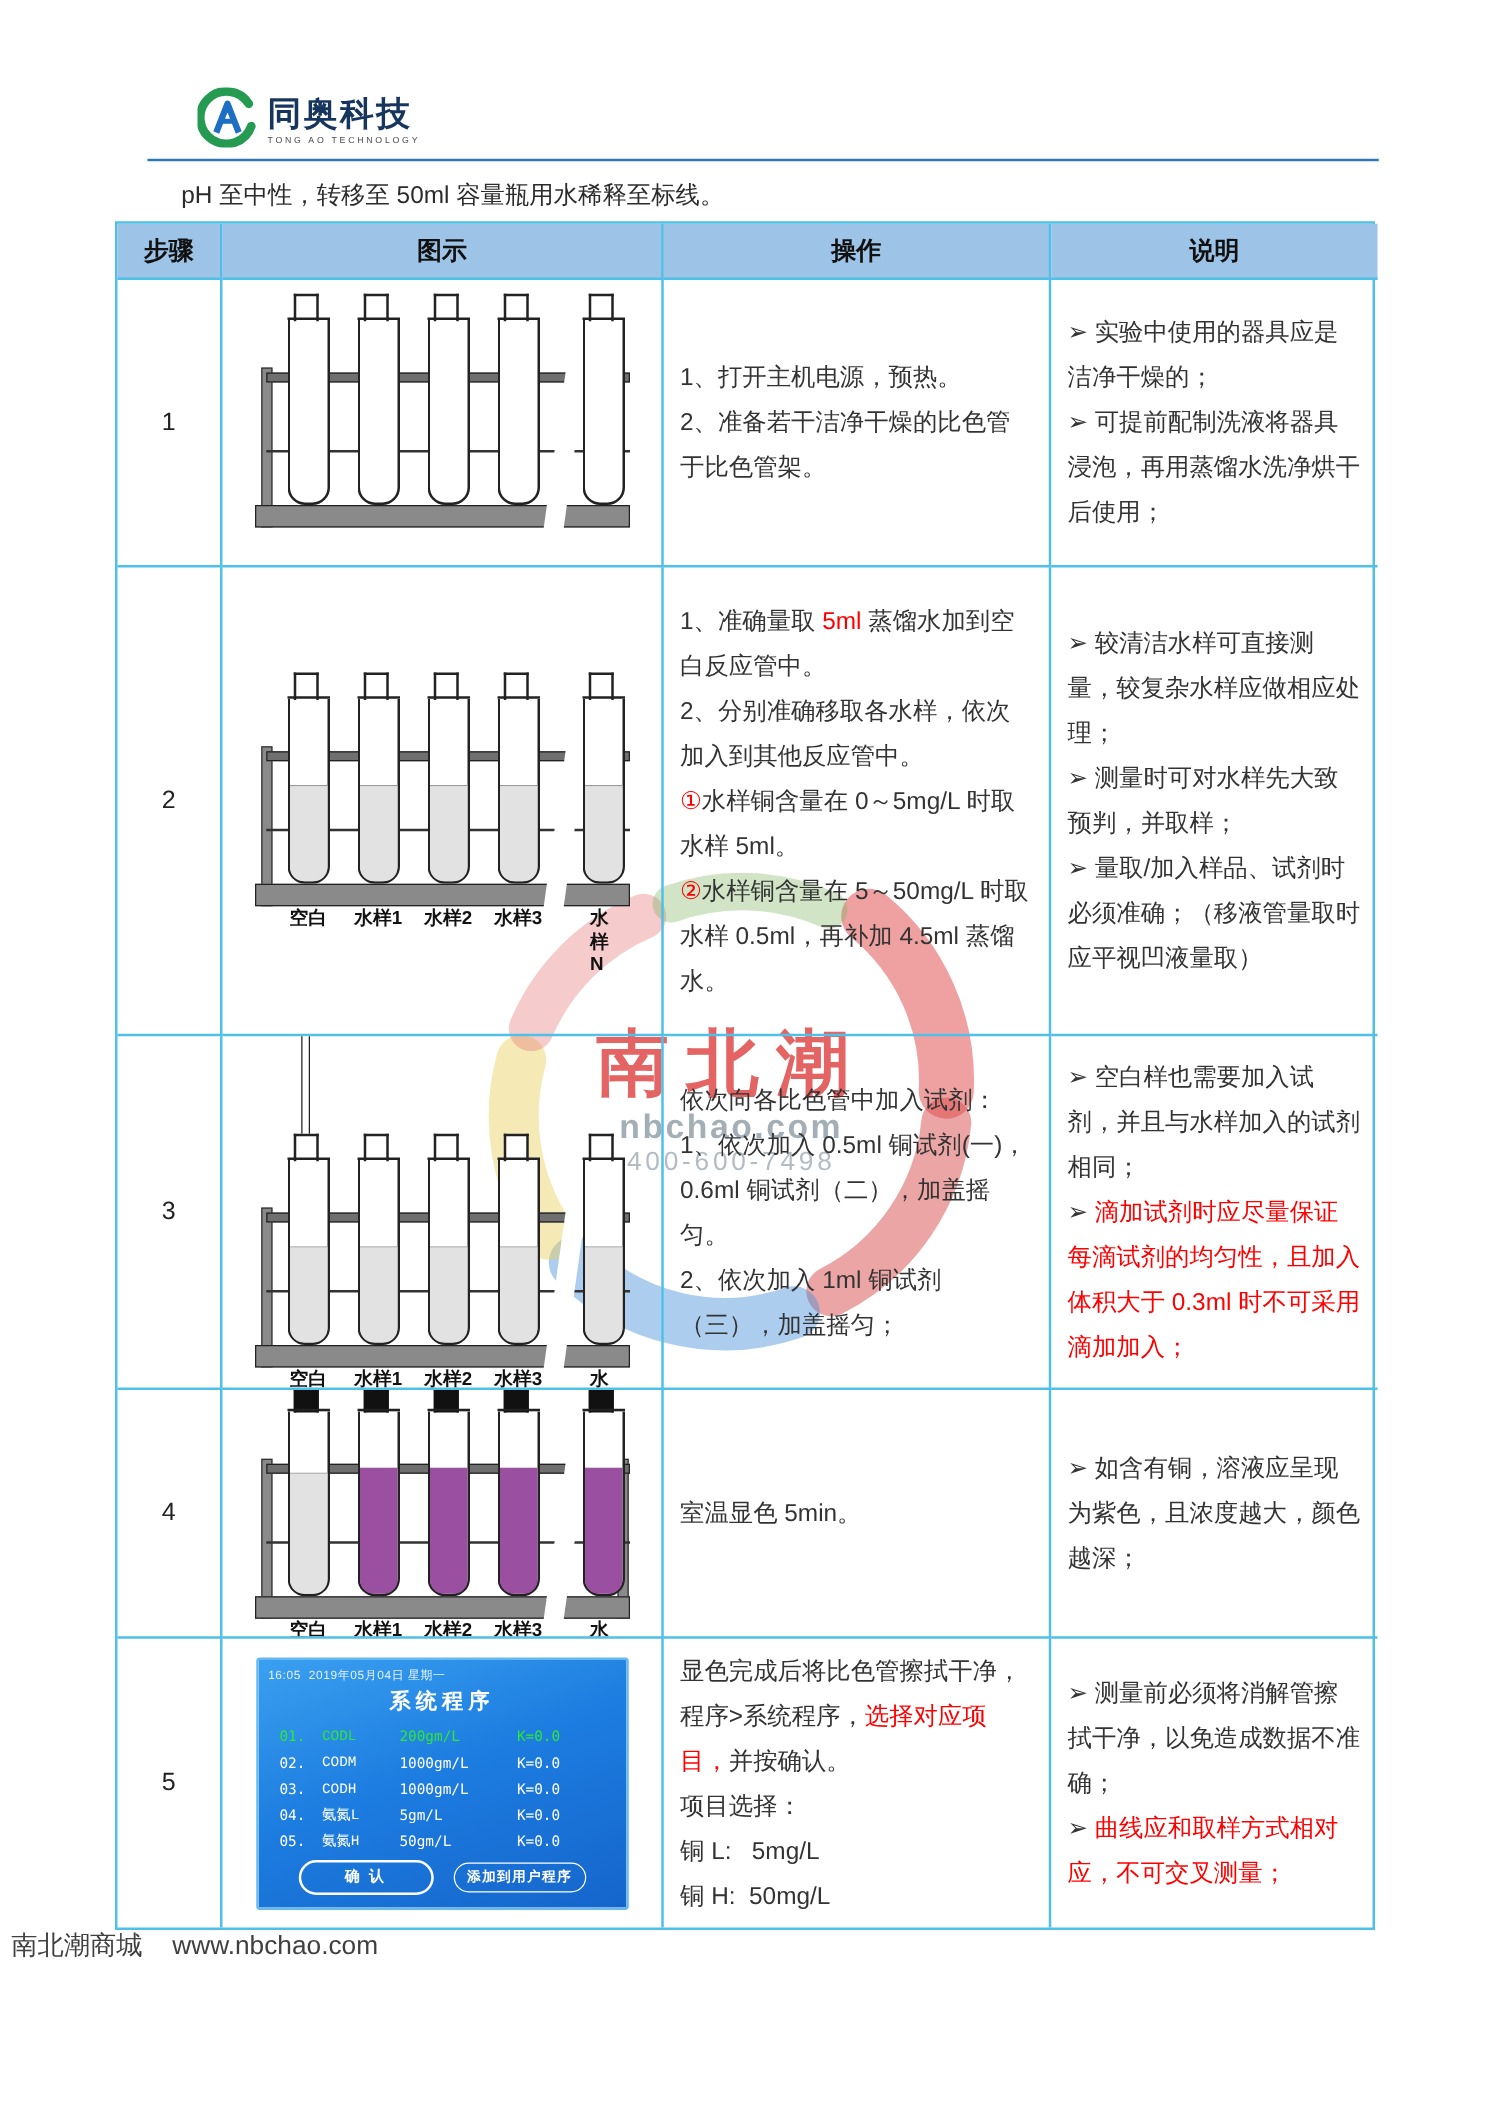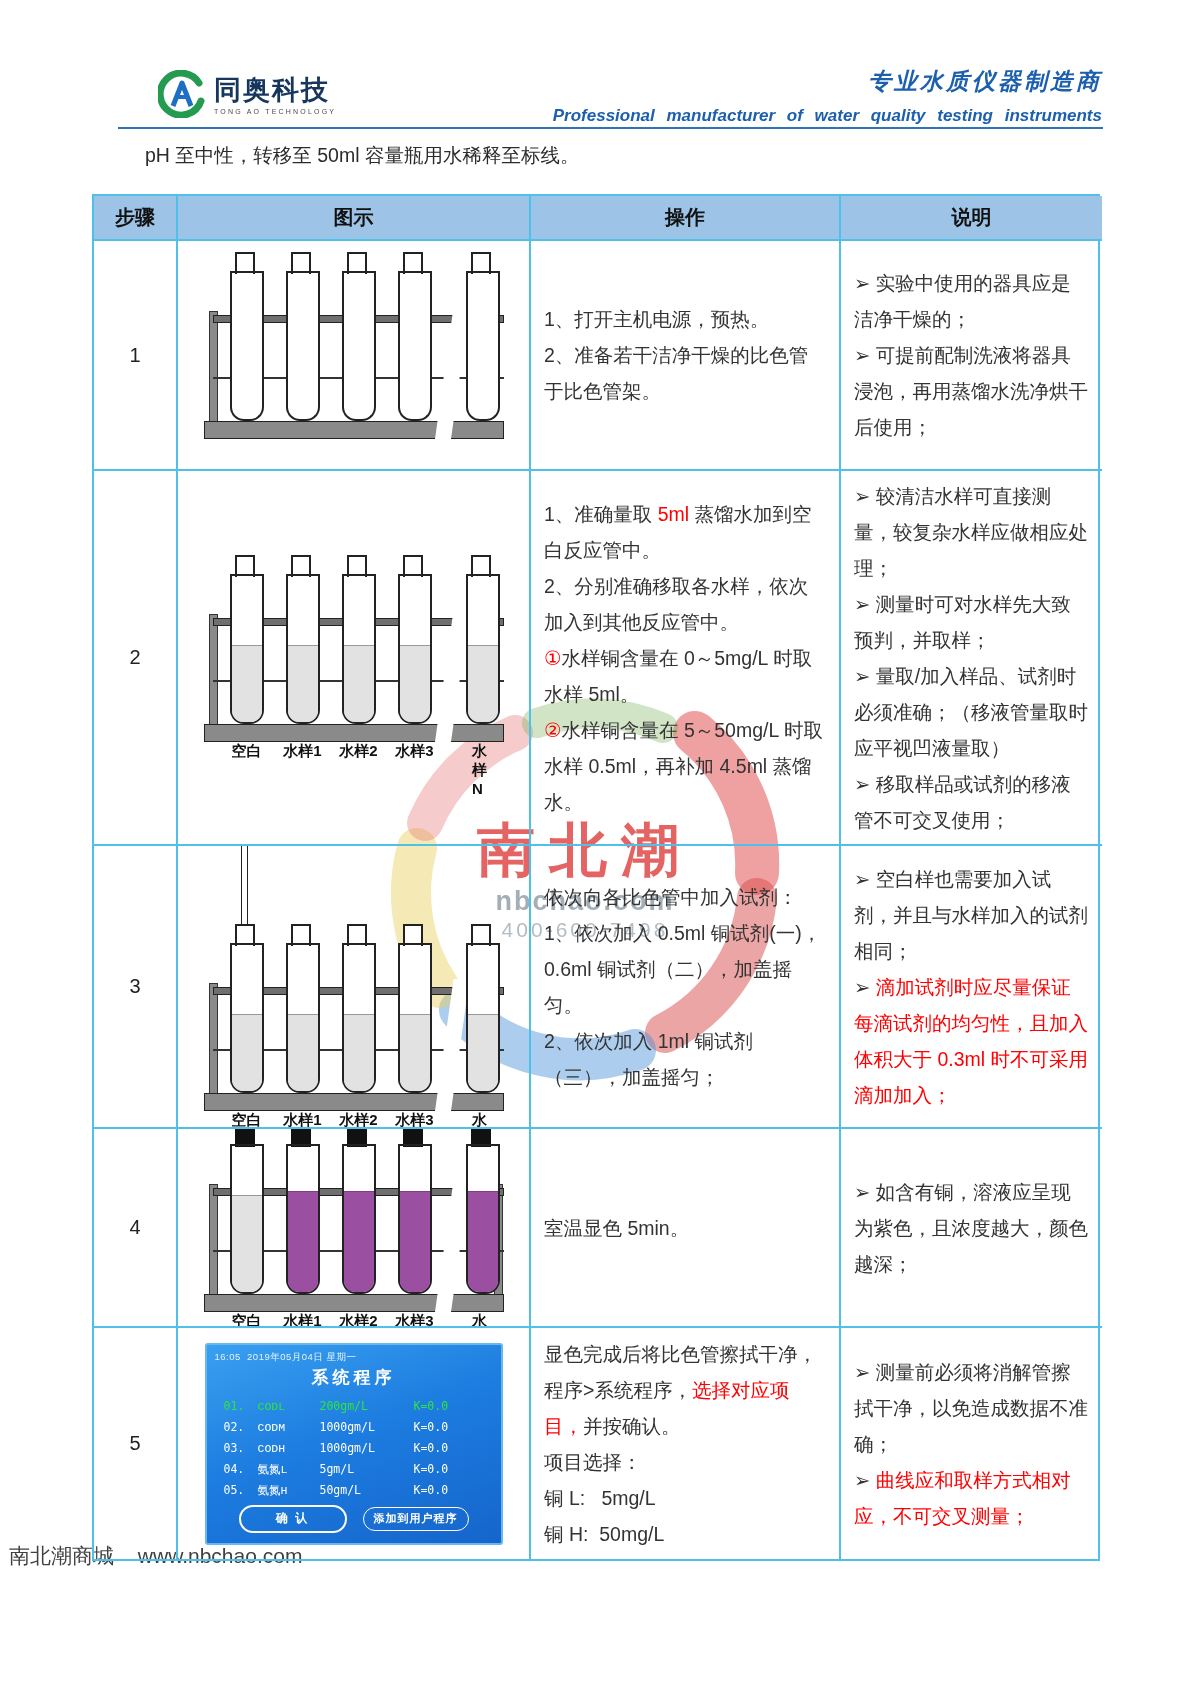--- a/index.html
+++ b/index.html
@@ -21,21 +21,21 @@
   .wm{position:absolute;left:365px;top:688px;width:440px;height:400px;z-index:0;pointer-events:none;}
   .wm svg{position:absolute;left:0;top:0;}
   .wm-title{position:absolute;left:0;right:0;top:124px;text-align:center;font-size:58px;font-weight:bold;
             color:#e04848;opacity:.85;letter-spacing:14px;font-family:"DejaVu Serif",serif;}
   .wm-domain{position:absolute;left:0;right:0;top:198px;text-align:center;font-size:27px;font-weight:bold;
              color:#8d9aa6;opacity:.8;letter-spacing:2px;}
   .wm-phone{position:absolute;left:0;right:0;top:230px;text-align:center;font-size:21px;
             color:#9aa6b0;opacity:.75;letter-spacing:3px;}
 
   
-  .tbl{position:absolute;left:92px;top:194px;width:1008px;z-index:1;
+  .tbl{position:absolute;left:92px;top:177px;width:1008px;z-index:1;
        display:grid;grid-template-columns:84px 353px 310px 261px;
        grid-template-rows:45px 230px 375px 283px 199px 231px;
        border:2px solid #4fc0e8;box-sizing:border-box;}
   .cell{border-right:2px solid #4fc0e8;border-bottom:2px solid #4fc0e8;box-sizing:border-box;
         background:transparent;position:relative;}
   .c-last{border-right:none;}
   .r-last{border-bottom:none;}
   .hcell{background:#9dc3e6;display:flex;align-items:center;justify-content:center;
          font-size:20px;font-weight:600;color:#111;}
   .stepcell{display:flex;align-items:center;justify-content:center;font-size:20px;color:#222;}
@@ -100,24 +100,20 @@
         <path d="M41 13 A 21 21 0 1 0 43 31" fill="none" stroke="#259b52" stroke-width="7" stroke-linecap="round"></path>
         <path d="M15 36 L24 13 L33 36" fill="none" stroke="#1c6fc2" stroke-width="5" stroke-linejoin="round"></path>
         <path d="M18 27 H30" stroke="#1c6fc2" stroke-width="4"></path>
       </svg>
     </span>
     <span class="logo-txt">
       <span class="logo-zh">同奥科技</span>
       <span class="logo-en">TONG AO TECHNOLOGY</span>
     </span>
   </div>
-  <div class="taglines">
-    <div class="tag-zh">专业水质仪器制造商</div>
-    <div class="tag-en">Professional manufacturer of water quality testing instruments</div>
-  </div>
   <div class="hdr-line"></div>
 
   <div class="intro">pH 至中性，转移至 50ml 容量瓶用水稀释至标线。</div>
 
   <div class="wm">
     <svg width="440" height="400" viewBox="0 0 440 400">
       <path d="M330 45 A 170 170 0 0 1 392 185" fill="none" stroke="#e25454" stroke-width="44" stroke-linecap="round" opacity="0.55"></path>
       <path d="M392 210 A 170 170 0 0 1 300 345" fill="none" stroke="#d94b4b" stroke-width="40" stroke-linecap="round" opacity="0.5"></path>
       <path d="M270 362 A 170 170 0 0 1 95 322" fill="none" stroke="#4a90d9" stroke-width="42" stroke-linecap="round" opacity="0.45"></path>
       <path d="M75 300 A 170 170 0 0 1 52 160" fill="none" stroke="#e8cf5a" stroke-width="40" stroke-linecap="round" opacity="0.45"></path>
@@ -195,21 +191,20 @@
     <div class="cell txtcell">
         <div class="para"><span>1、准确量取 </span><span style="color: rgb(255, 0, 0);">5ml</span><span> 蒸馏水加到空白反应管中。</span></div>
         <div class="para"><span>2、分别准确移取各水样，依次加入到其他反应管中。</span></div>
         <div class="para"><span style="color: rgb(255, 0, 0);">①</span><span>水样铜含量在 0～5mg/L 时取水样 5ml。</span></div>
         <div class="para"><span style="color: rgb(255, 0, 0);">②</span><span>水样铜含量在 5～50mg/L 时取水样 0.5ml，再补加 4.5ml 蒸馏水。</span></div>
       </div>
     <div class="cell txtcell c-last">
         <div class="para"><span>➢ 较清洁水样可直接测量，较复杂水样应做相应处理；</span></div>
         <div class="para"><span>➢ 测量时可对水样先大致预判，并取样；</span></div>
         <div class="para"><span>➢ 量取/加入样品、试剂时必须准确；（移液管量取时应平视凹液量取）</span></div>
-        <div class="para"><span>➢ 移取样品或试剂的移液管不可交叉使用；</span></div>
       </div>
 
     <div class="cell stepcell">3</div>
     <div class="cell illcell rack3-wrap">
       <div class="rack">
         <div class="pipette"></div>
         <div class="post"></div>
           <div class="rail-top"></div>
           <div class="rail-mid"></div>
           <div class="base"></div>

